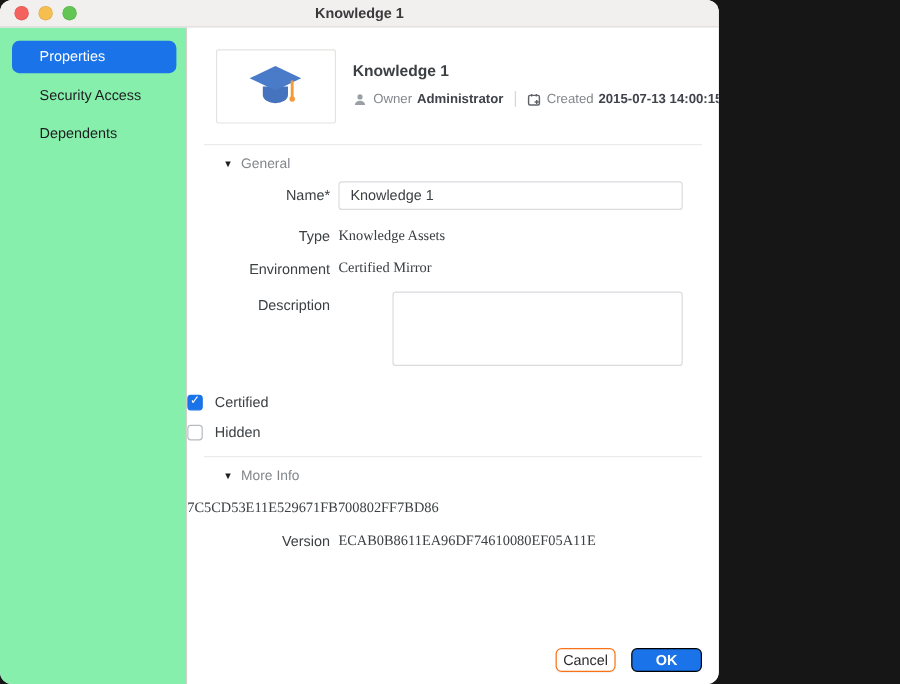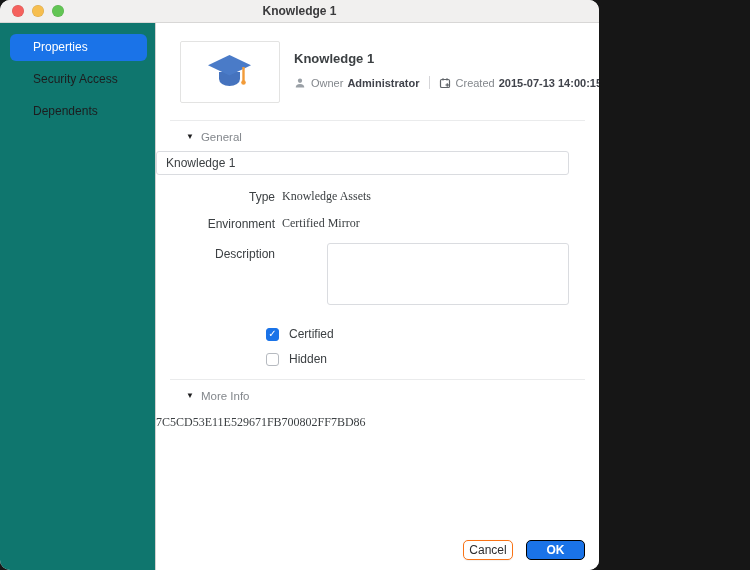--- a/index.html
+++ b/index.html
@@ -10,21 +10,21 @@
   .titlebar{height:22px;background:#f1f0ef;border-bottom:1px solid #d8d7d6;display:flex;align-items:center;justify-content:center;position:relative;}
   .lights{position:absolute;left:12px;top:5px;display:flex;gap:8px;}
   .light{width:12px;height:12px;border-radius:50%;box-shadow:inset 0 0 0 0.5px rgba(0,0,0,.12);}
   .light.red{background:#f5615d;}
   .light.yellow{background:#f6be4f;}
   .light.green{background:#62c554;}
   .win-title{font-size:12px;font-weight:bold;color:#3a3a3c;}
 
   
   .bodyrow{display:flex;height:548px;}
-  .sidebar{width:156px;background:#0f766e;border-right:1px solid #d2d1d0;box-sizing:border-box;padding-top:11px;flex-shrink:0;}
+  .sidebar{width:156px;background:#86efac;border-right:1px solid #d2d1d0;box-sizing:border-box;padding-top:11px;flex-shrink:0;}
   .side-item{height:27px;line-height:27px;margin:0 8px 5px 10px;padding-left:23px;font-size:12px;color:#1d1d1f;border-radius:6px;cursor:default;}
   .side-item.active{background:#1a73e8;color:#fff;}
   .main{flex:1;background:#fff;position:relative;overflow:hidden;}
 
   
   .header{display:flex;padding:18px 0 0 24px;}
   .icon-box{width:98px;height:60px;border:1px solid #e3e3e2;border-radius:2px;background:#fff;display:flex;align-items:center;justify-content:center;flex-shrink:0;}
   .header-right{margin-left:14px;padding-top:10px;}
   .header-title{font-size:13px;font-weight:bold;color:#3c4043;margin-bottom:10px;}
   .meta-row{display:flex;align-items:center;font-size:11px;color:#83878c;white-space:nowrap;}
@@ -42,21 +42,21 @@
   .form-row{display:flex;align-items:center;padding-right:30px;}
   .form-row.top{align-items:flex-start;gap:45px;}
   .form-label{width:126px;text-align:right;padding-right:7px;font-size:12px;color:#3c4043;flex-shrink:0;box-sizing:border-box;}
   .form-row.top .form-label{padding-top:4px;}
   .form-field{flex:1;min-width:0;}
   .text-input{width:100%;height:24px;border:1px solid #dadce0;border-radius:3px;padding:0 9px;font-size:12px;color:#3c4043;box-sizing:border-box;font-family:inherit;outline:none;background:#fff;}
   .textarea{width:100%;height:62px;border:1px solid #dadce0;border-radius:3px;box-sizing:border-box;resize:none;font-family:inherit;font-size:12px;color:#3c4043;padding:6px 9px;outline:none;}
   .static-value{font-size:12px;color:#3c4043;font-family:Liberation Serif, serif;}
 
   
-  .check-row{display:flex;align-items:center;padding-left:110px;}
+  .check-row{display:flex;align-items:center;}
   .checkbox{width:13px;height:13px;border-radius:3px;border:1.5px solid #b6bac0;background:#fff;box-sizing:border-box;display:flex;align-items:center;justify-content:center;flex-shrink:0;}
   .checkbox.checked{background:#1a73e8;border-color:#1a73e8;}
   .checkbox.checked::after{content:"✓";color:#fff;font-size:10px;font-weight:bold;line-height:1;}
   .check-label{margin-left:10px;font-size:12px;color:#3c4043;}
 
   
   .footer{position:absolute;right:14px;bottom:10px;display:flex;gap:13px;}
   .btn{height:20px;border-radius:5px;font-size:12px;font-family:inherit;display:flex;align-items:center;justify-content:center;cursor:default;box-sizing:border-box;}
   .btn.cancel{width:50px;background:#fff;border:1px solid #f97316;color:#2c2c2e;box-shadow:0 0.5px 1px rgba(0,0,0,.06);}
   .btn.ok{width:59px;background:#1a73e8;border:1px solid #000000;color:#fff;font-weight:bold;}
@@ -135,20 +135,21 @@
       </div>
 
       <div class="divider mt17"></div>
 
       <div class="section-head">
         <span class="tri">▼</span>
         <span>General</span>
       </div>
 
       <div class="form-row mt8">
+        <div class="form-label">Name*</div>
         <div class="form-field">
           <input class="text-input" type="text" value="Knowledge 1" style="">
         </div>
       </div>
 
       <div class="form-row mt14">
         <div class="form-label">Type</div>
         <div class="form-field static-value">Knowledge Assets</div>
       </div>
 
@@ -178,20 +179,24 @@
 
       <div class="section-head">
         <span class="tri">▼</span>
         <span>More Info</span>
       </div>
 
       <div class="form-row mt13">
         <div class="form-field static-value">7C5CD53E11E529671FB700802FF7BD86</div>
       </div>
 
+      <div class="form-row mt12">
+        <div class="form-label">Version</div>
+        <div class="form-field static-value">ECAB0B8611EA96DF74610080EF05A11E</div>
+      </div>
 
     </div>
   </div>
 
   <div class="footer">
     <div class="btn cancel">Cancel</div>
     <div class="btn ok">OK</div>
   </div>
 
 </div>

